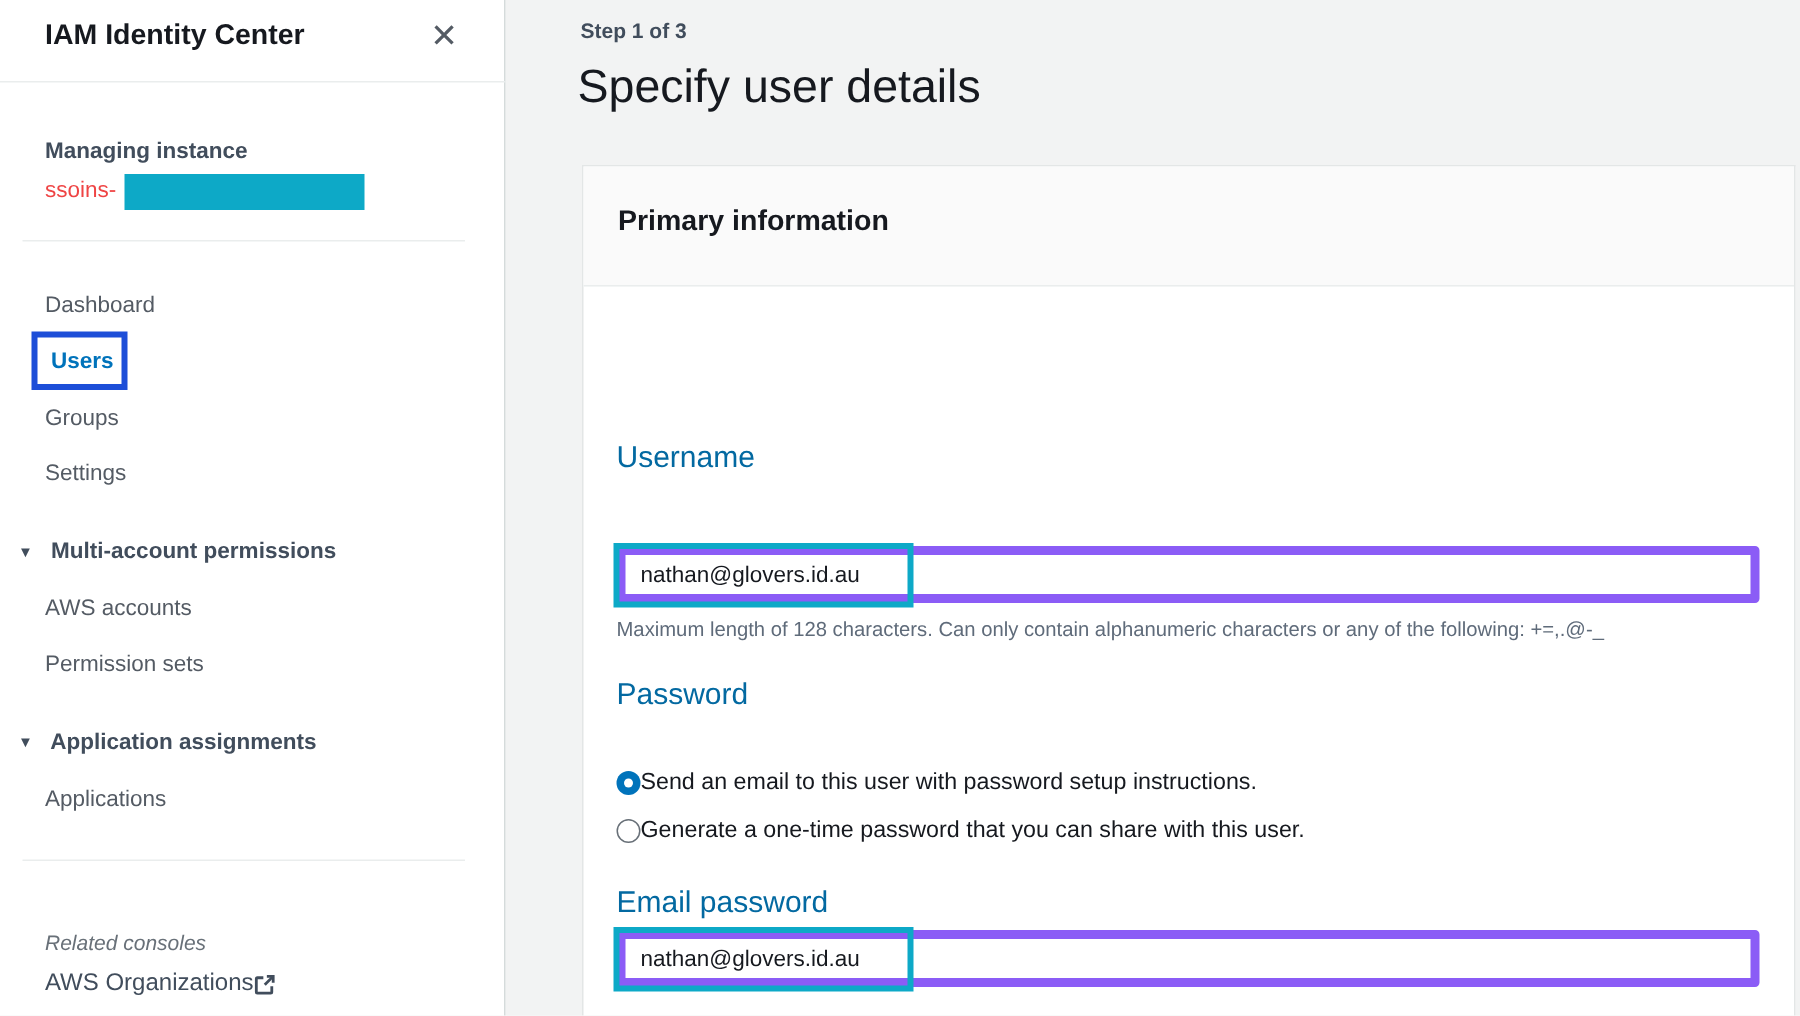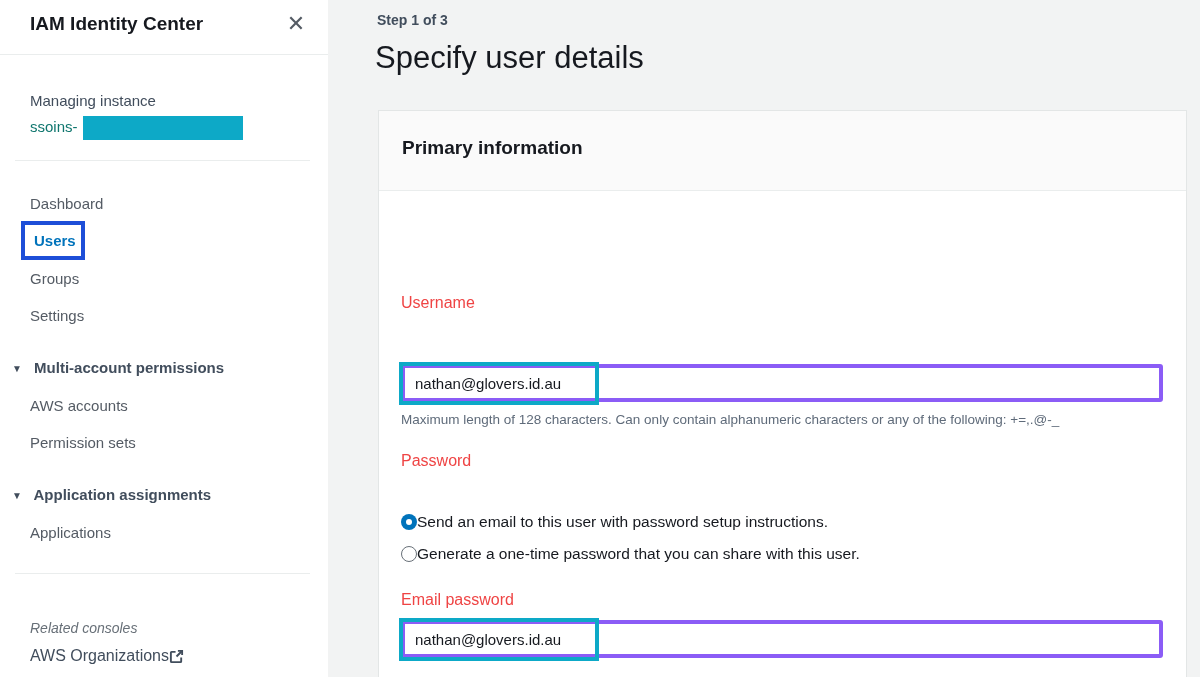--- a/index.html
+++ b/index.html
@@ -6,55 +6,55 @@
   html,body { width:1200px; height:677px; overflow:hidden;
     font-family:"Liberation Sans", sans-serif; background:#f2f3f3; color:#16191f; }
 
   
   .sidebar { position:absolute; left:0; top:0; width:337px; height:677px;
     background:#ffffff; border-right:1px solid #d5dbdb; }
   .sidebar-title { position:absolute; left:30px; top:13px; font-size:19px; font-weight:700; color:#16191f; }
   .close-btn { position:absolute; right:28px; top:12px; width:24px; height:24px;
     font-size:22px; line-height:24px; text-align:center; color:#545b64; cursor:pointer; background:none; border:none; }
   .sb-divider-full { position:absolute; left:0; top:54px; width:337px; border-top:1px solid #eaeded; }
-  .mi-label { position:absolute; left:30px; top:92px; font-size:15px; font-weight:400; color:#414d5c; }
-  .mi-value { position:absolute; left:30px; top:118px; font-size:15px; color:#0f766e; }
+  .mi-label { position:absolute; left:30px; top:92px; font-size:15px; font-weight:700; color:#414d5c; }
+  .mi-value { position:absolute; left:30px; top:118px; font-size:15px; color:#ef4444; }
   .redaction { position:absolute; left:83px; top:116px; width:160px; height:24px; background:#0da9c7; }
   .sb-divider { position:absolute; left:15px; width:295px; border-top:1px solid #eaeded; }
 
   .nav-link { position:absolute; left:30px; font-size:15px; color:#545b64; cursor:pointer; text-decoration:none; display:block; }
   .nav-link.active { color:#0073bb; font-weight:700; }
   .nav-section { position:absolute; left:12px; font-size:15px; font-weight:700; color:#414d5c; cursor:pointer; }
   .nav-section .caret { font-size:10px; color:#414d5c; margin-right:8px; vertical-align:1px; }
   .users-annotation { position:absolute; left:21px; top:221px; width:64px; height:39px;
     border:4px solid #1d4ed8; background:#fff; }
   .users-annotation .nav-link { position:absolute; left:9px; top:7px; }
 
   .related-label { position:absolute; left:30px; top:620px; font-style:italic; font-size:14px; color:#687078; }
   .related-link { position:absolute; left:30px; top:647px; font-size:16px; color:#414d5c; cursor:pointer; display:flex; align-items:center; gap:0; }
 
   .ext-icon { width:15px; height:15px; display:inline-block; }
 
   
-  .main { position:absolute; left:328px; top:0; width:829px; height:677px; background:#f2f3f3; }
+  .main { position:absolute; left:338px; top:0; width:829px; height:677px; background:#f2f3f3; }
   .step-label { position:absolute; left:49px; top:12px; font-size:14px; font-weight:700; color:#414d5c; }
   .page-title { position:absolute; left:47px; top:40px; font-size:31px; font-weight:400; color:#16191f; }
 
   .card { position:absolute; left:50px; top:110px; width:809px; height:567px;
     background:#ffffff; border:1px solid #e3e6e6; border-bottom:none; }
   .card-header { position:absolute; left:0; top:0; width:100%; height:80px;
     background:#fafafa; border-bottom:1px solid #eaeded; }
   .card-header h2 { position:absolute; left:23px; top:26px; font-size:19px; font-weight:700; color:#16191f; }
   .card-body { position:absolute; left:0; top:80px; width:100%; bottom:0; }
 
-  .field-label { position:absolute; left:22px; font-size:16px; color:#ef4444; }
+  .field-label { position:absolute; left:22px; font-size:20px; color:#0369a1; }
   .field-desc { position:absolute; left:22px; width:762px; font-size:13.5px; line-height:20px; color:#5f6b7a; }
   .field-hint { position:absolute; left:22px; font-size:13.5px; color:#5f6b7a; }
   .text-input { position:absolute; left:22px; width:762px; height:38px;
-    border:4px solid #8b5cf6; border-radius:3px; background:#fff;
+    border:6px solid #8b5cf6; border-radius:3px; background:#fff;
     font-family:"Liberation Sans", sans-serif; font-size:15px; color:#16191f; padding:0 10px; }
   .input-annotation { position:absolute; left:20px; width:200px; height:43px;
     border:4px solid #0da9c7; pointer-events:none; }
 
   .link { color:#0073bb; text-decoration:underline; cursor:pointer; }
   .learn-more { display:inline-flex; align-items:center; gap:5px; }
 
   .radio-row { position:absolute; left:22px; display:flex; align-items:center; gap:0; cursor:pointer; }
   .radio { width:16px; height:16px; border-radius:50%; flex:0 0 16px; position:relative; }
   .radio.checked { background:#0073bb; }

